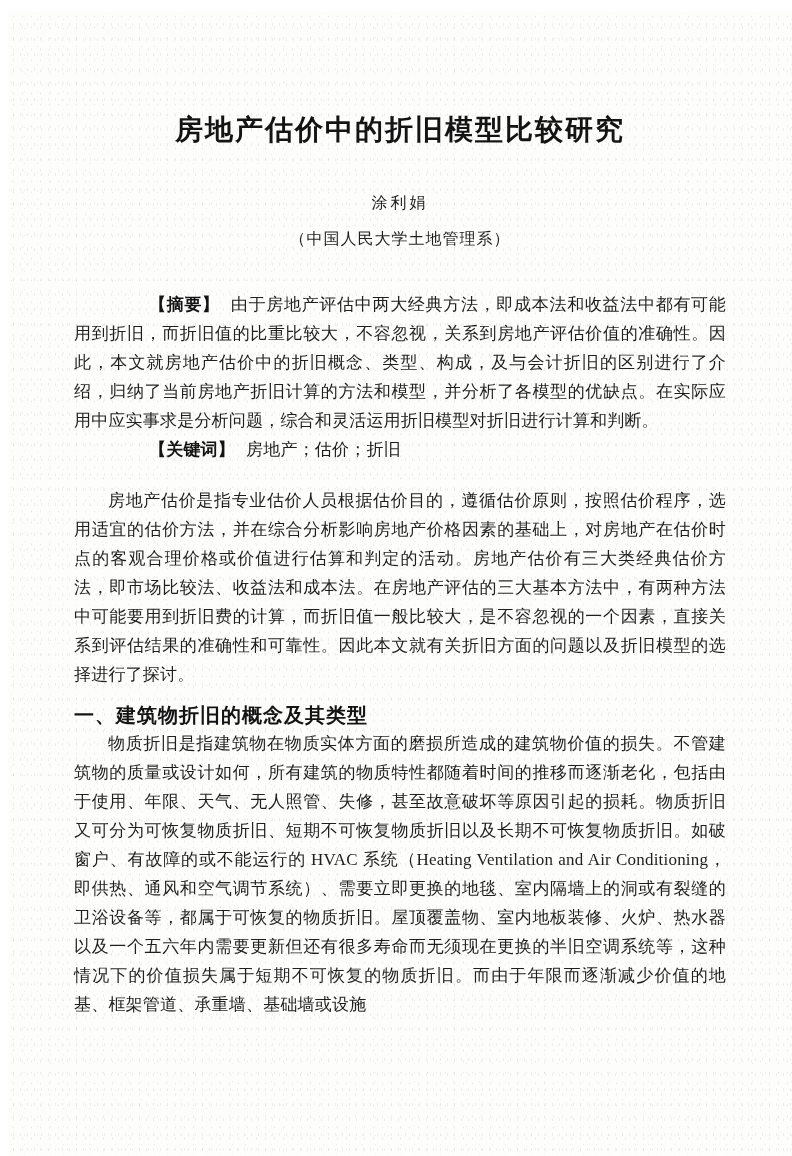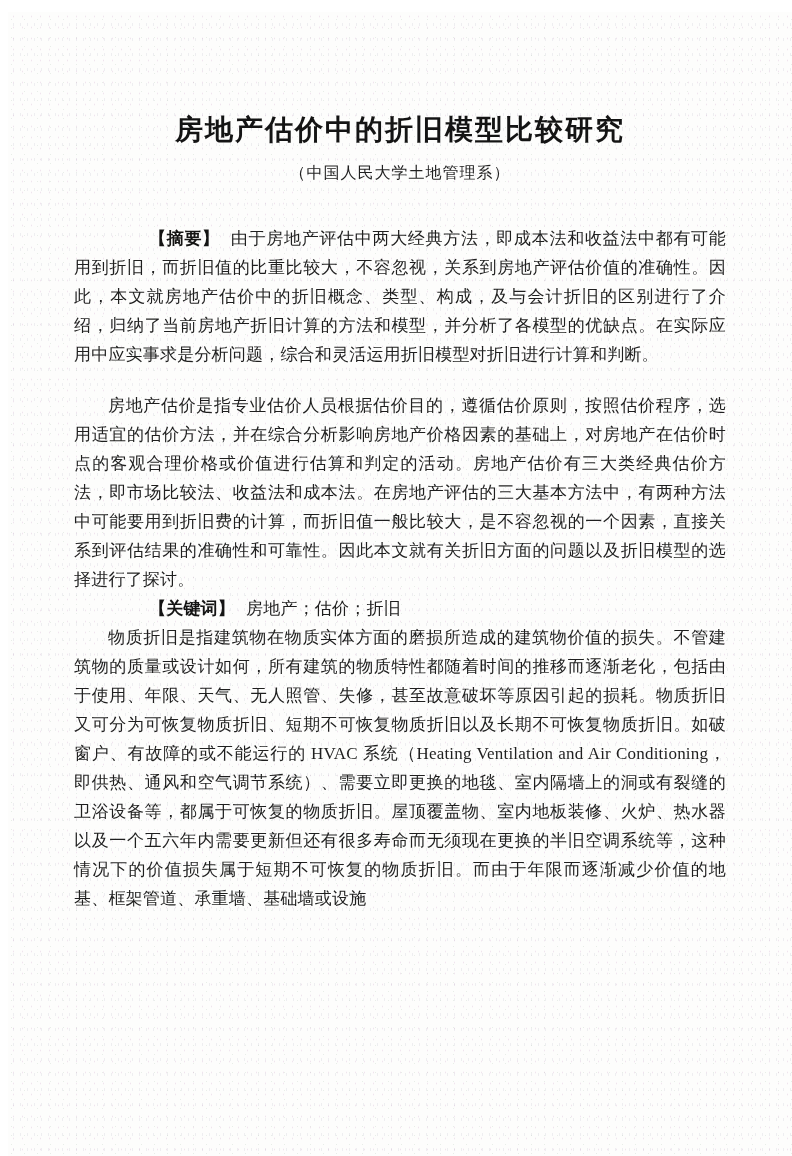--- a/index.html
+++ b/index.html
@@ -84,31 +84,33 @@
   p.sec-p2 { margin-top: 0; }
 </style>
 </head>
 <body>
 
 <div class="page">
   <div class="content">
 
     <h1 class="title">房地产估价中的折旧模型比较研究</h1>
 
+    <div class="author">涂利娟</div>
 
     <div class="affiliation">（中国人民大学土地管理系）</div>
 
     <p class="para abstract">
       <span class="inline-label">【摘要】</span><span>由于房地产评估中两大经典方法，即成本法和收益法中都有可能用到折旧，而折旧值的比重比较大，不容忽视，关系到房地产评估价值的准确性。因此，本文就房地产估价中的折旧概念、类型、构成，及与会计折旧的区别进行了介绍，归纳了当前房地产折旧计算的方法和模型，并分析了各模型的优缺点。在实际应用中应实事求是分析问题，综合和灵活运用折旧模型对折旧进行计算和判断。</span>
     </p>
 
-    <p class="para intro">房地产估价是指专业估价人员根据估价目的，遵循估价原则，按照估价程序，选用适宜的估价方法，并在综合分析影响房地产价格因素的基础上，对房地产在估价时点的客观合理价格或价值进行估算和判定的活动。房地产估价有三大类经典估价方法，即市场比较法、收益法和成本法。在房地产评估的三大基本方法中，有两种方法中可能要用到折旧费的计算，而折旧值一般比较大，是不容忽视的一个因素，直接关系到评估结果的准确性和可靠性。因此本文就有关折旧方面的问题以及折旧模型的选择进行了探讨。</p>
-
     <p class="para keywords">
       <span class="inline-label">【关键词】</span><span>房地产；估价；折旧</span>
     </p>
 
+    <p class="para intro">房地产估价是指专业估价人员根据估价目的，遵循估价原则，按照估价程序，选用适宜的估价方法，并在综合分析影响房地产价格因素的基础上，对房地产在估价时点的客观合理价格或价值进行估算和判定的活动。房地产估价有三大类经典估价方法，即市场比较法、收益法和成本法。在房地产评估的三大基本方法中，有两种方法中可能要用到折旧费的计算，而折旧值一般比较大，是不容忽视的一个因素，直接关系到评估结果的准确性和可靠性。因此本文就有关折旧方面的问题以及折旧模型的选择进行了探讨。</p>
+
+    <h2 class="section-heading">一、建筑物折旧的概念及其类型</h2>
 
 
     <p class="para sec-p2">物质折旧是指建筑物在物质实体方面的磨损所造成的建筑物价值的损失。不管建筑物的质量或设计如何，所有建筑的物质特性都随着时间的推移而逐渐老化，包括由于使用、年限、天气、无人照管、失修，甚至故意破坏等原因引起的损耗。物质折旧又可分为可恢复物质折旧、短期不可恢复物质折旧以及长期不可恢复物质折旧。如破窗户、有故障的或不能运行的 HVAC 系统（Heating Ventilation and Air Conditioning，即供热、通风和空气调节系统）、需要立即更换的地毯、室内隔墙上的洞或有裂缝的卫浴设备等，都属于可恢复的物质折旧。屋顶覆盖物、室内地板装修、火炉、热水器以及一个五六年内需要更新但还有很多寿命而无须现在更换的半旧空调系统等，这种情况下的价值损失属于短期不可恢复的物质折旧。而由于年限而逐渐减少价值的地基、框架管道、承重墙、基础墙或设施</p>
 
   </div>
 </div>
 
 </body></html>

